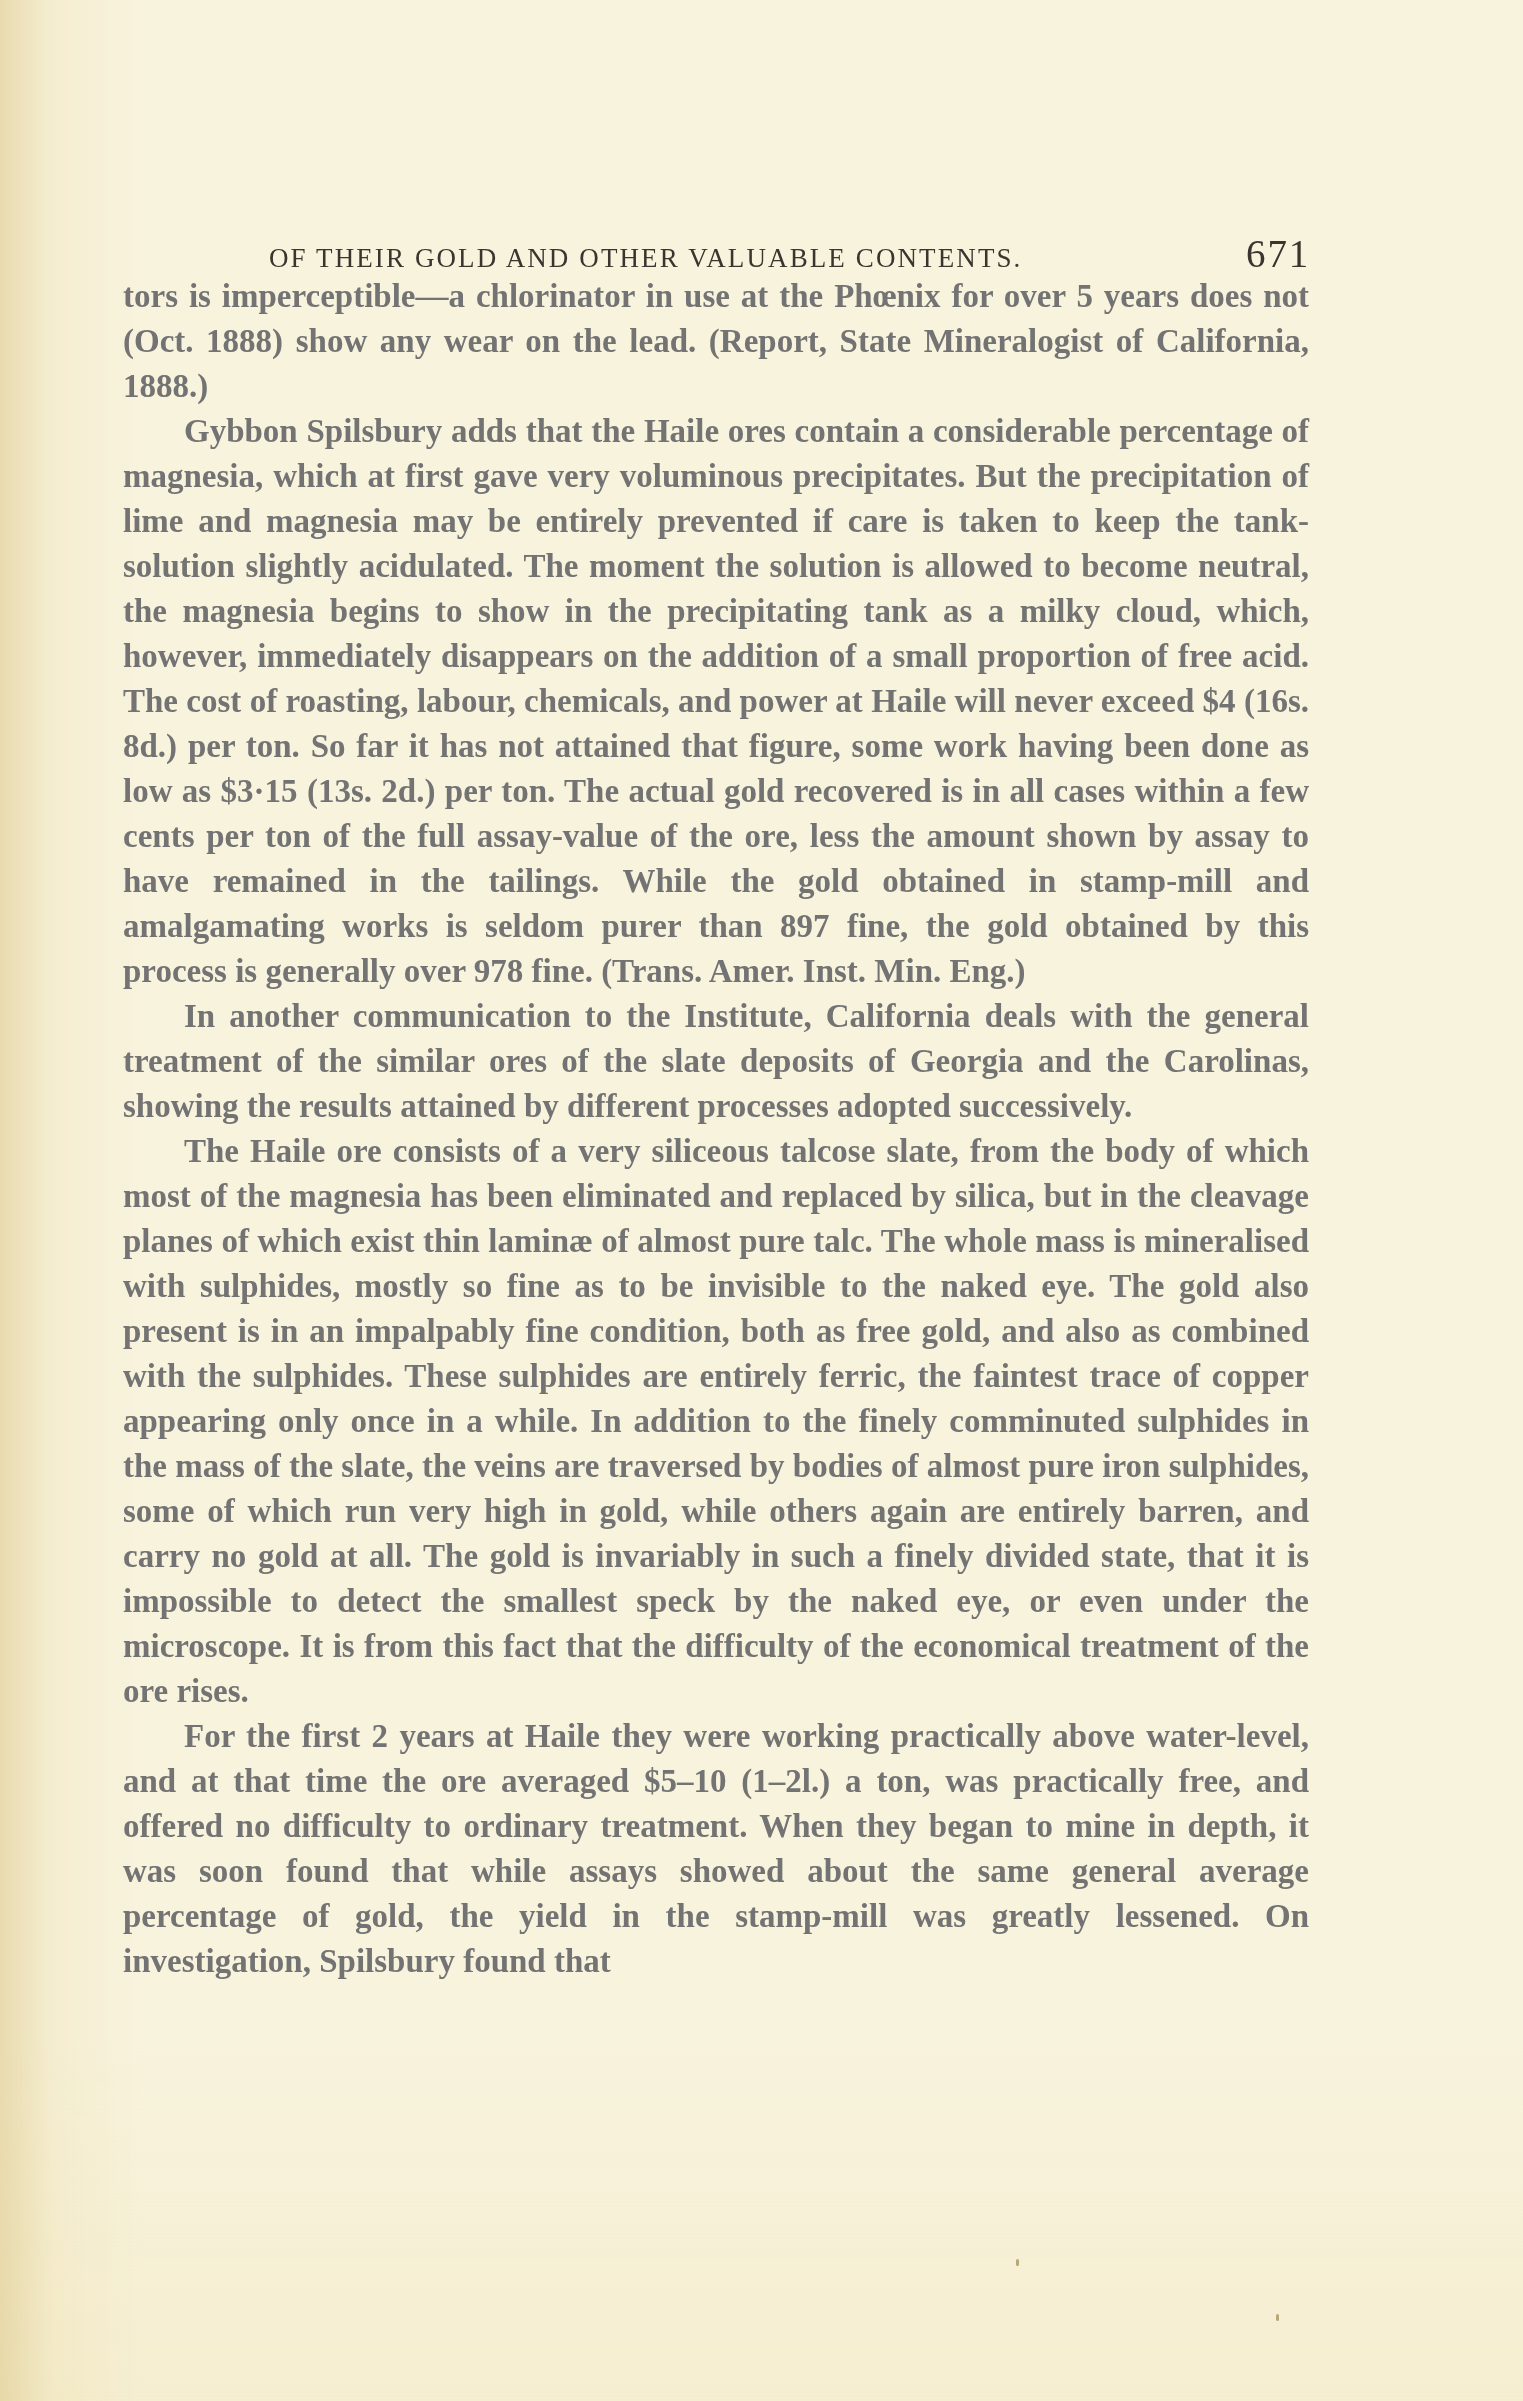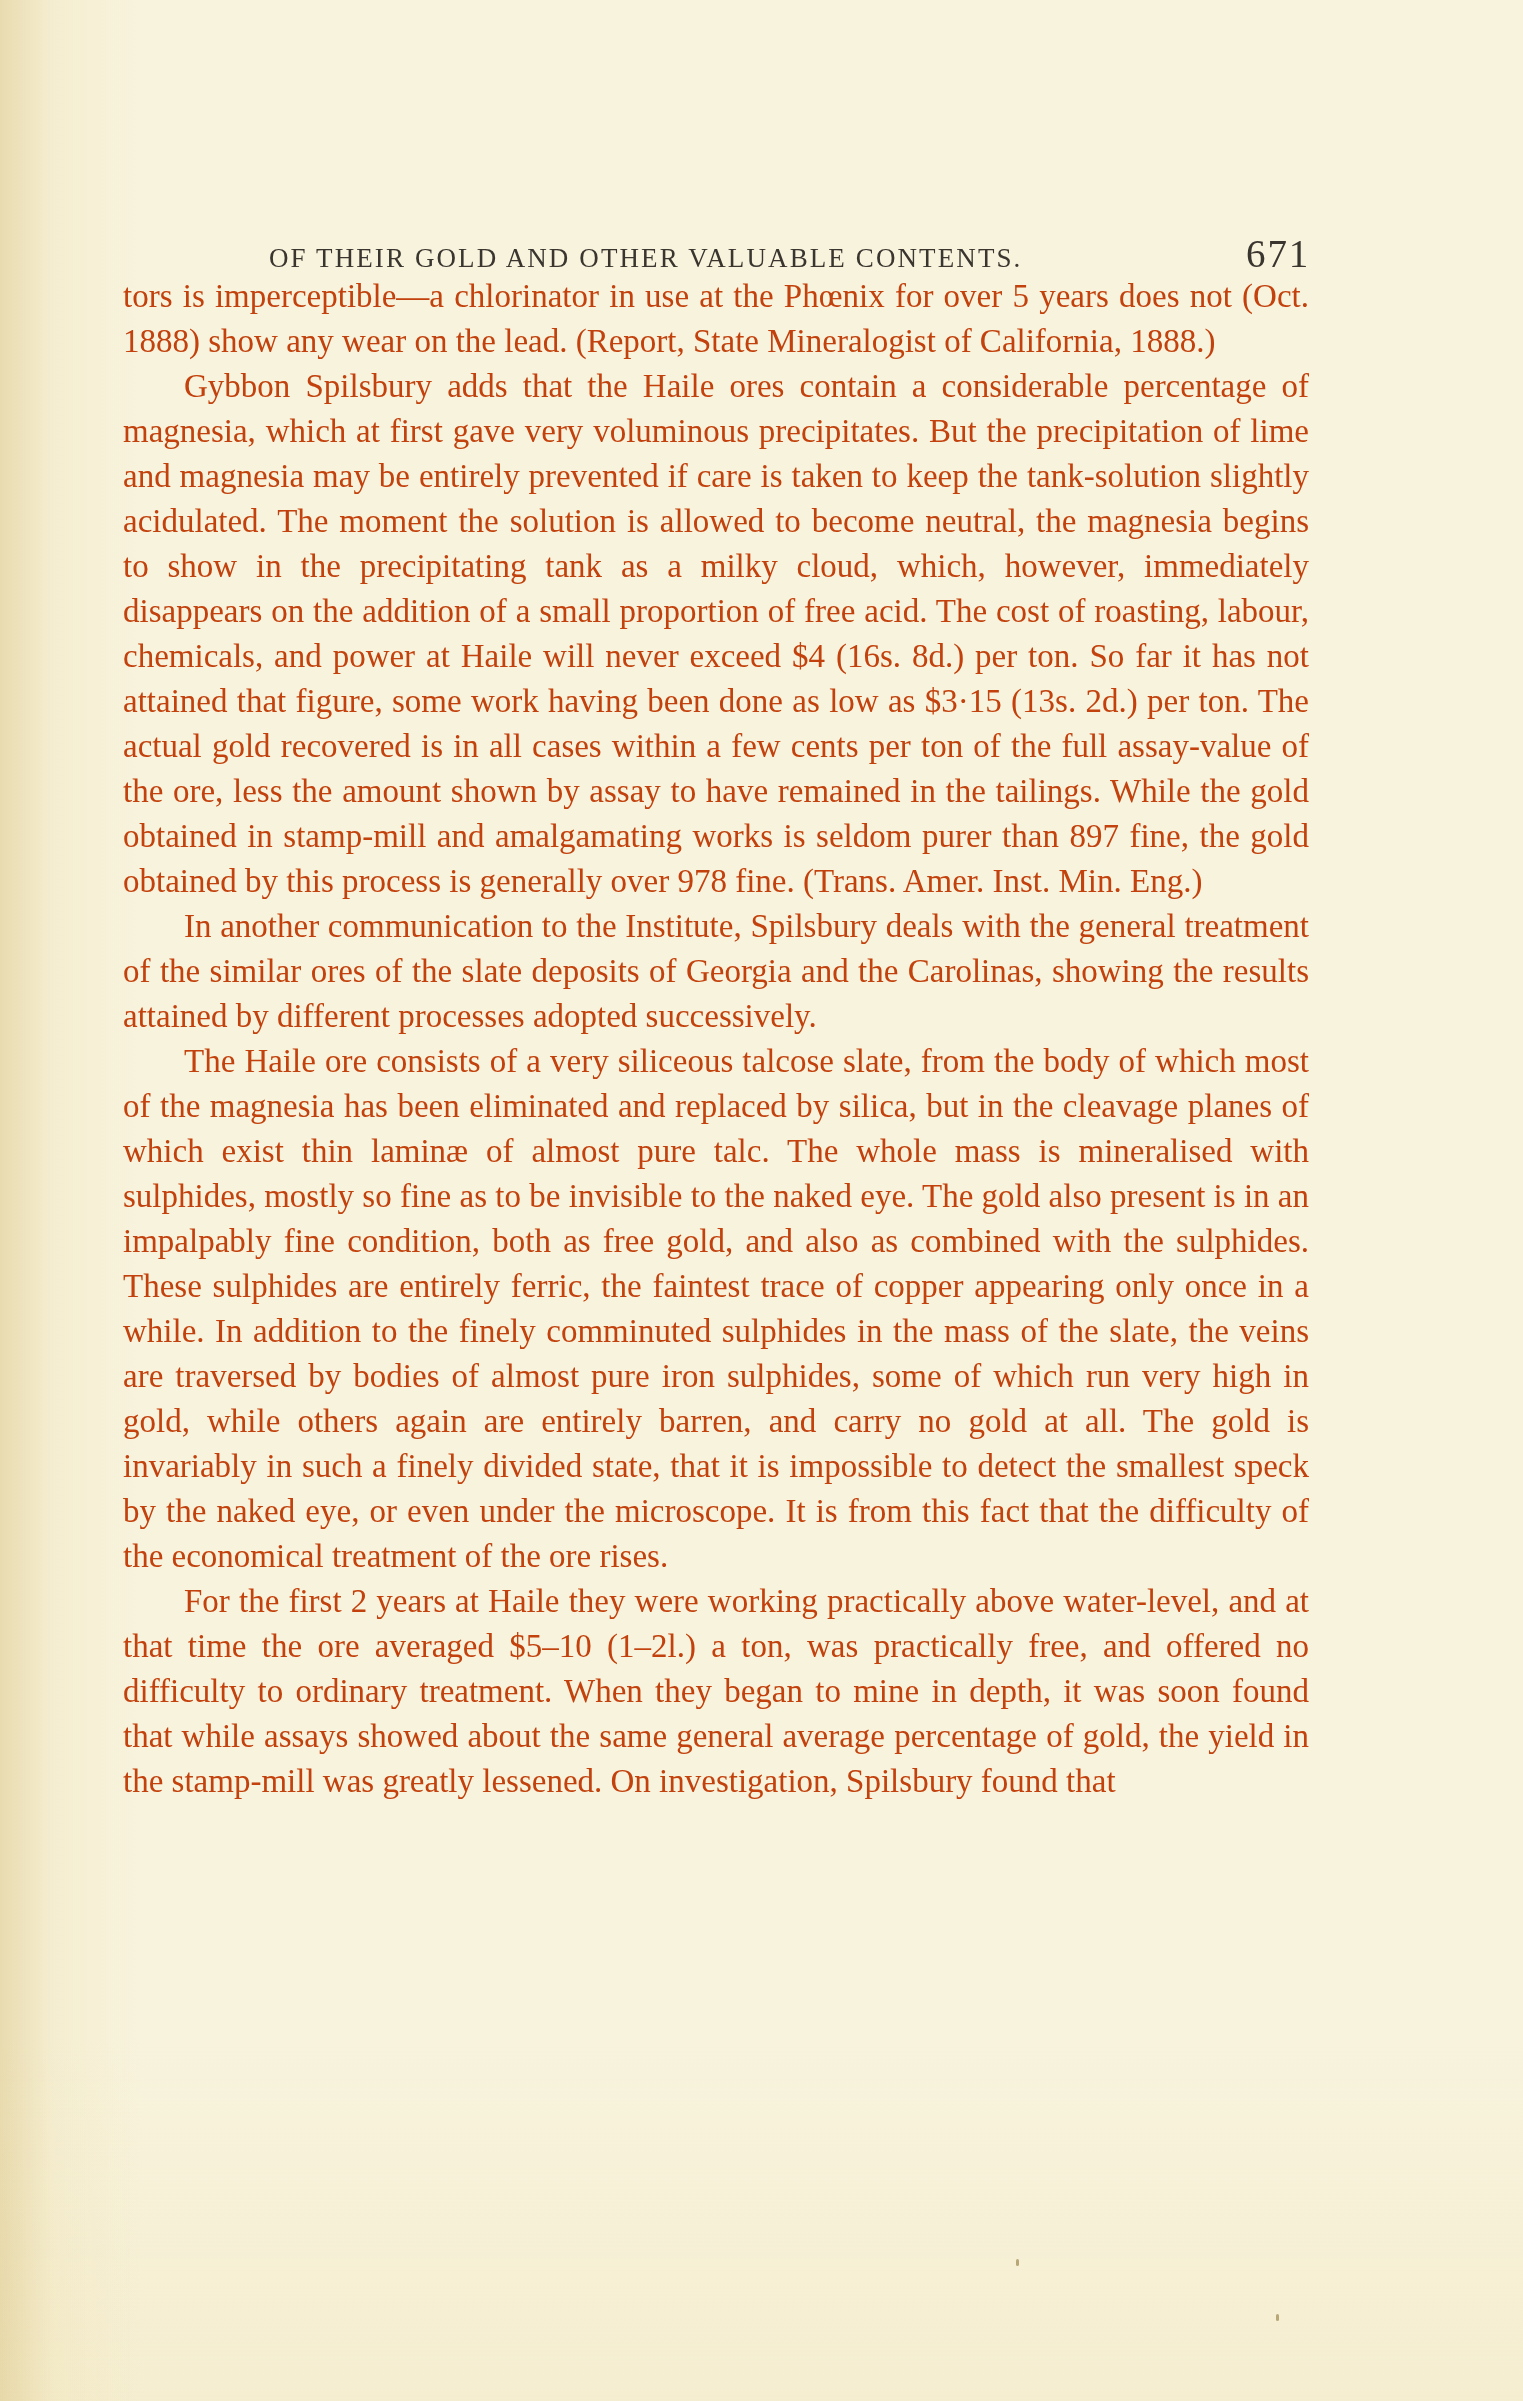--- a/index.html
+++ b/index.html
@@ -38,41 +38,42 @@
     margin-top: 40px;
   }
   .body-text {
     position: absolute;
     left: 123px;
     top: 274px;
     width: 1186px;
     font-size: 33px;
     line-height: 45px;
     text-align: justify;
-    color: #c2410c;
+    color: #737373;
+    font-weight: bold;
   }
   .para { margin: 0; text-indent: 61px; }
   .para.continued { text-indent: 0; }
   .speck {
     position: absolute; width: 2.6px; height: 7px; background: #b9a877; border-radius: 1.8px;
   }
 </style>
 </head>
 <body>
 
 <div class="page">
   <div class="running-head">
     <span class="running-title">OF THEIR GOLD AND OTHER VALUABLE CONTENTS.</span>
     <span class="page-number">671</span>
   </div>
 
   <div class="body-text">
     <p class="para continued">tors is imperceptible—a chlorinator in use at the Phœnix for over 5 years does not (Oct. 1888) show any wear on the lead. (Report, State Mineralogist of California, 1888.)</p>
     <p class="para">Gybbon Spilsbury adds that the Haile ores contain a considerable percentage of magnesia, which at first gave very voluminous precipitates. But the precipitation of lime and magnesia may be entirely prevented if care is taken to keep the tank-solution slightly acidulated. The moment the solution is allowed to become neutral, the magnesia begins to show in the precipitating tank as a milky cloud, which, however, immediately disappears on the addition of a small proportion of free acid. The cost of roasting, labour, chemicals, and power at Haile will never exceed $4 (16s. 8d.) per ton. So far it has not attained that figure, some work having been done as low as $3·15 (13s. 2d.) per ton. The actual gold recovered is in all cases within a few cents per ton of the full assay-value of the ore, less the amount shown by assay to have remained in the tailings. While the gold obtained in stamp-mill and amalgamating works is seldom purer than 897 fine, the gold obtained by this process is generally over 978 fine. (Trans. Amer. Inst. Min. Eng.)</p>
-    <p class="para">In another communication to the Institute, Spilsbury deals with the general treatment of the similar ores of the slate deposits of Georgia and the Carolinas, showing the results attained by different processes adopted successively.</p>
+    <p class="para">In another communication to the Institute, California deals with the general treatment of the similar ores of the slate deposits of Georgia and the Carolinas, showing the results attained by different processes adopted successively.</p>
     <p class="para">The Haile ore consists of a very siliceous talcose slate, from the body of which most of the magnesia has been eliminated and replaced by silica, but in the cleavage planes of which exist thin laminæ of almost pure talc. The whole mass is mineralised with sulphides, mostly so fine as to be invisible to the naked eye. The gold also present is in an impalpably fine condition, both as free gold, and also as combined with the sulphides. These sulphides are entirely ferric, the faintest trace of copper appearing only once in a while. In addition to the finely comminuted sulphides in the mass of the slate, the veins are traversed by bodies of almost pure iron sulphides, some of which run very high in gold, while others again are entirely barren, and carry no gold at all. The gold is invariably in such a finely divided state, that it is impossible to detect the smallest speck by the naked eye, or even under the microscope. It is from this fact that the difficulty of the economical treatment of the ore rises.</p>
     <p class="para">For the first 2 years at Haile they were working practically above water-level, and at that time the ore averaged $5–10 (1–2l.) a ton, was practically free, and offered no difficulty to ordinary treatment. When they began to mine in depth, it was soon found that while assays showed about the same general average percentage of gold, the yield in the stamp-mill was greatly lessened. On investigation, Spilsbury found that</p>
   </div>
 
   <span class="speck" style="left:1016px; top:2259px;"></span>
   <span class="speck" style="left:1276px; top:2314px;"></span>
 </div>
 
 
 </body></html>

